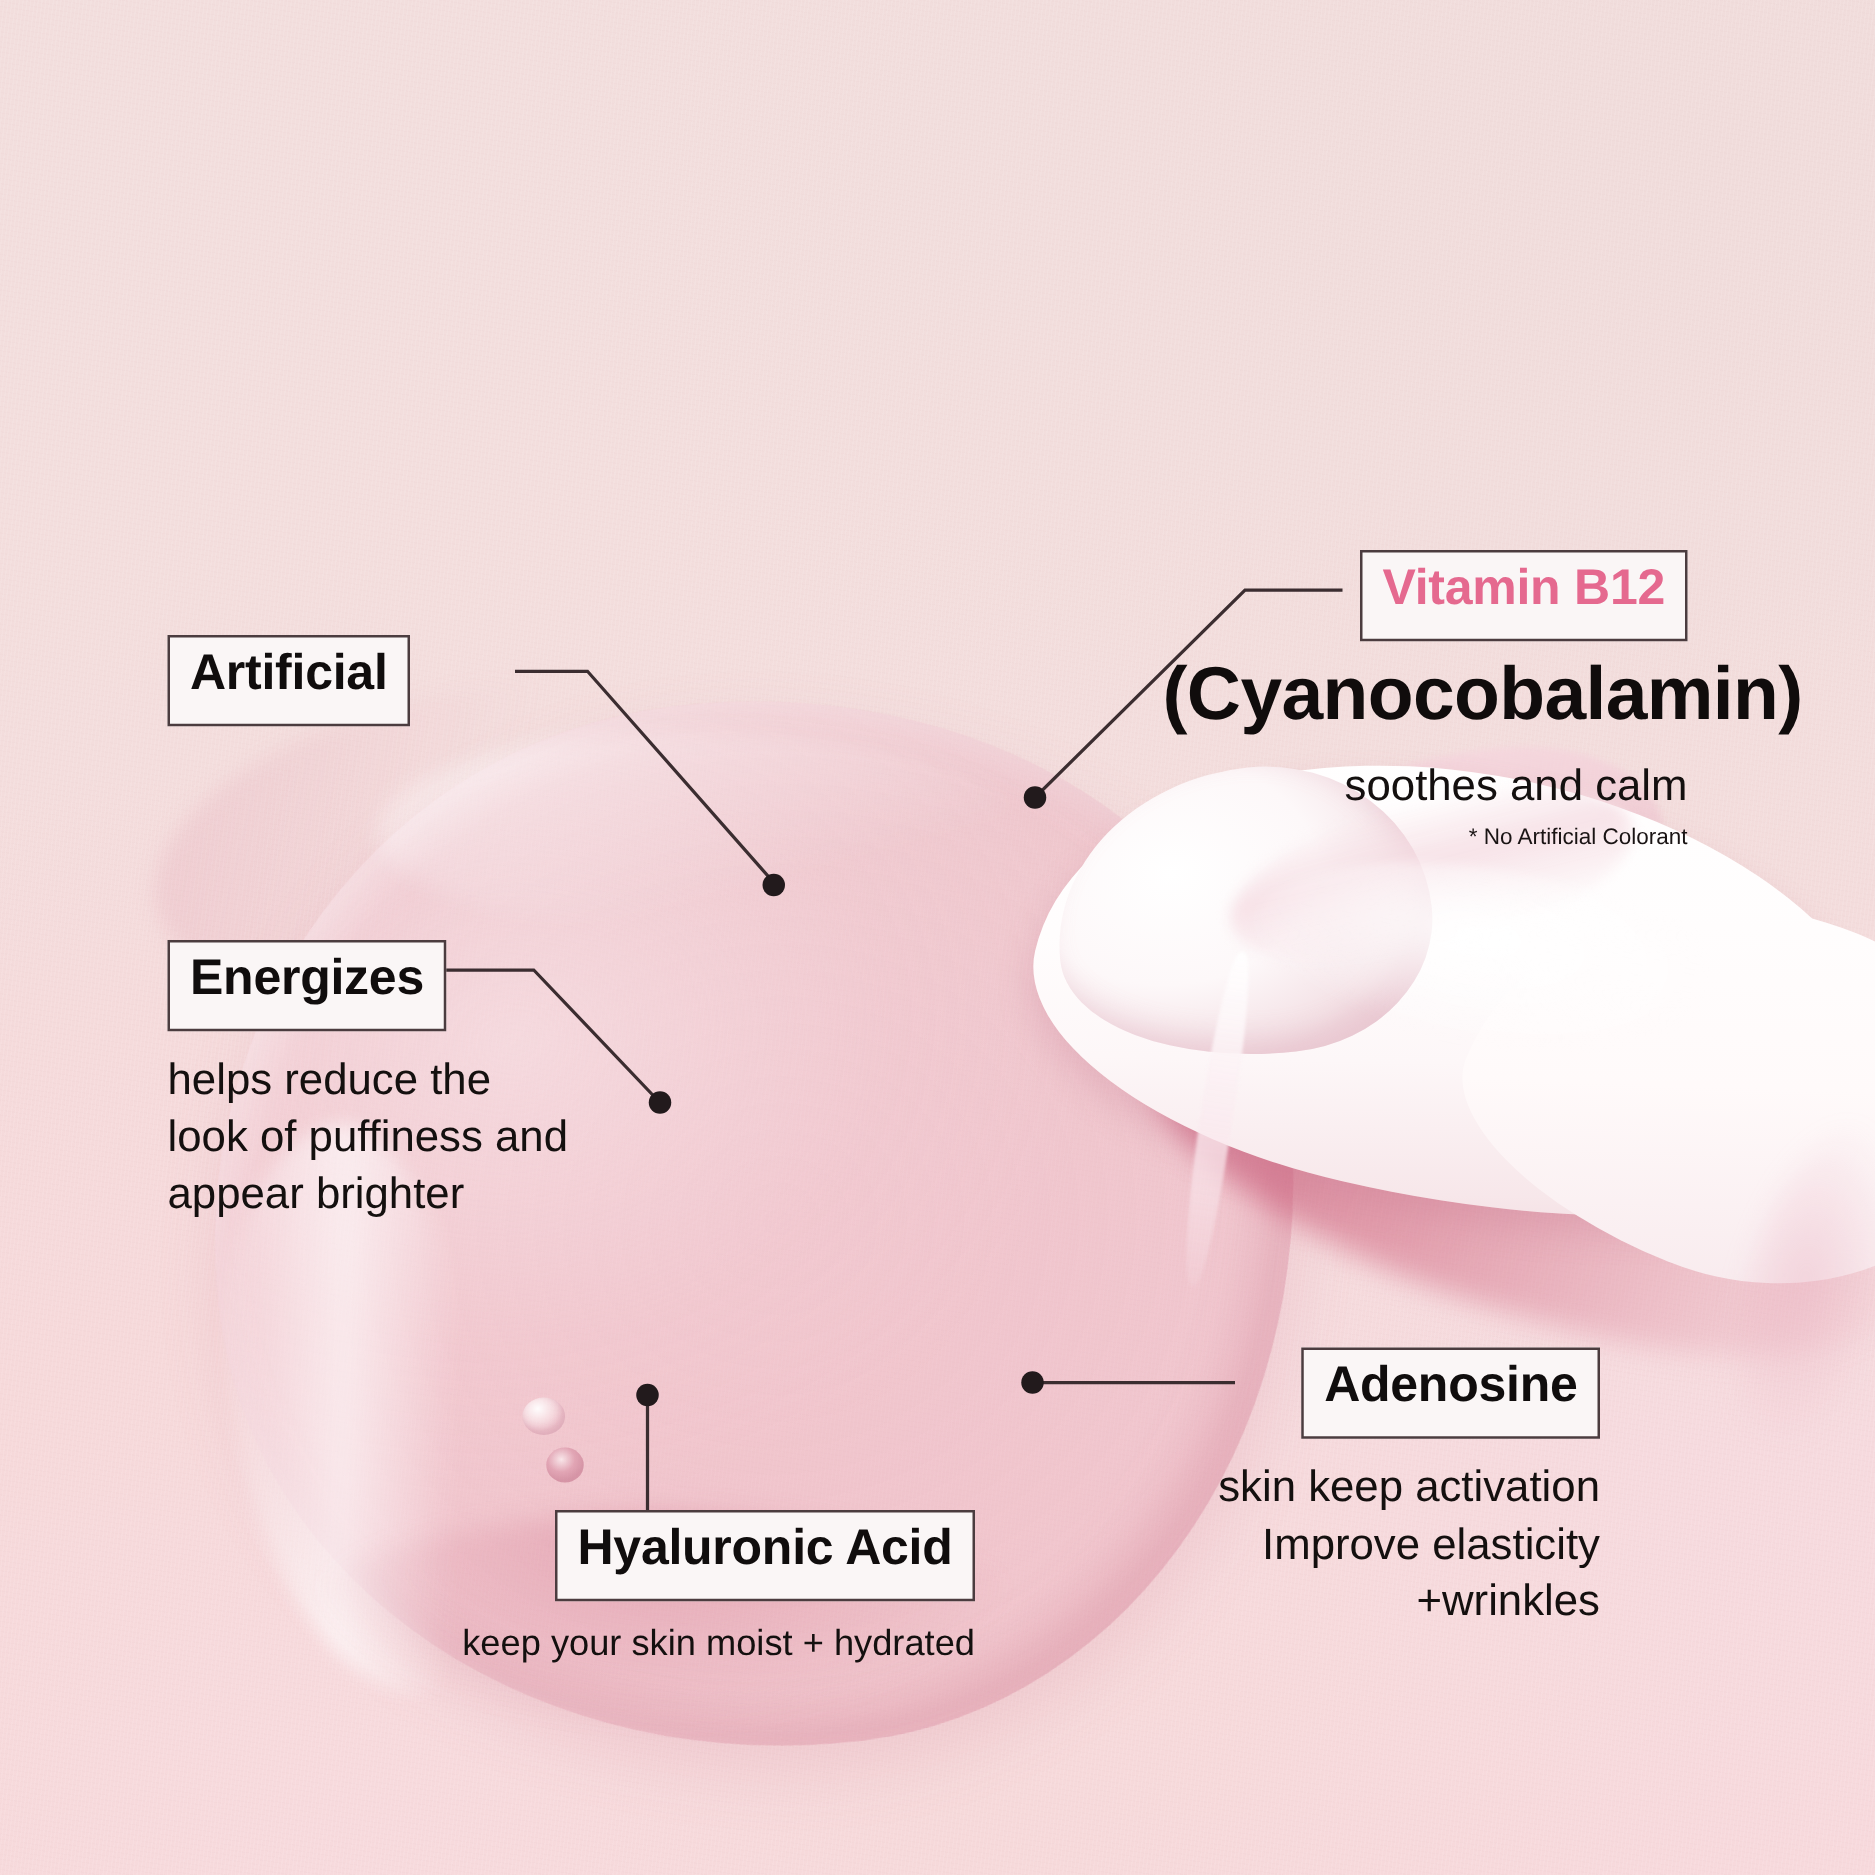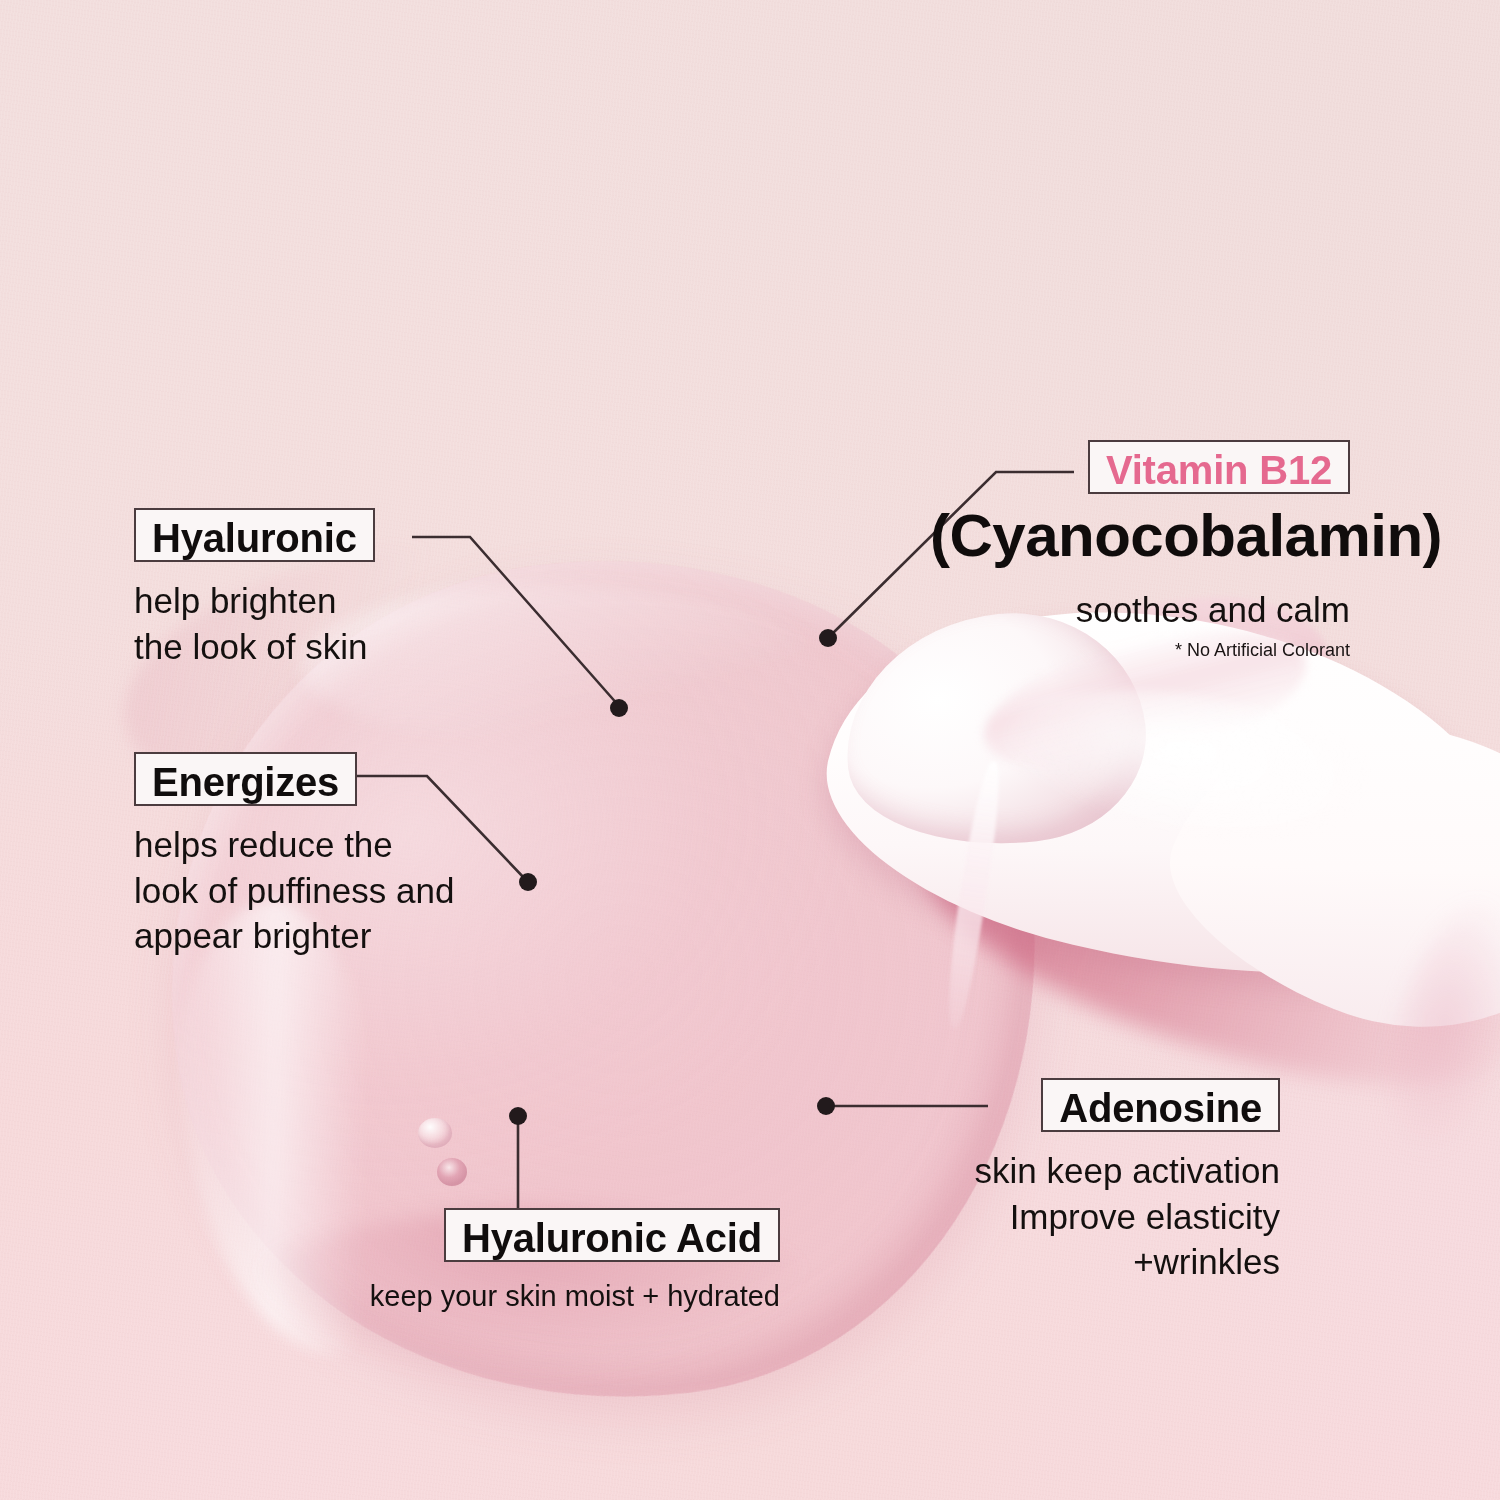--- a/index.html
+++ b/index.html
@@ -247,21 +247,21 @@
 
   
   .callout {
     position: absolute;
     z-index: 25;
   }
   .chip {
     display: inline-block;
     background: #faf6f6;
     border: 2px solid #4b3c3f;
-    padding: 7px 16px 0;
+    padding: 7px 16px 19px;
     font-size: 40px;
     font-weight: 700;
     color: #100d0d;
     line-height: 1.08;
     white-space: nowrap;
     letter-spacing: -.2px;
   }
   .chip.pink { color: #e5698f; }
   .desc {
     font-size: 35px;
@@ -355,23 +355,21 @@
       <path d="M 988 1106 L 830 1106"></path>
       <circle cx="826" cy="1106" r="9"></circle>
     </g>
     <g>
       <path d="M 518 1208 L 518 1120"></path>
       <circle cx="518" cy="1116" r="9"></circle>
     </g>
   </svg>
 
   <div class="callout ta-left" id="co-niacinamide">
-    <div class="chip">Hyaluronic</div>
-    <div class="desc">help brighten
-the look of skin</div>
+    <div class="chip">Artificial</div>
   </div>
 
   <div class="callout ta-left" id="co-caffeine">
     <div class="chip">Energizes</div>
     <div class="desc">helps reduce the
 look of puffiness and
 appear brighter</div>
   </div>
 
   <div class="callout ta-right" id="co-vitaminb12">

